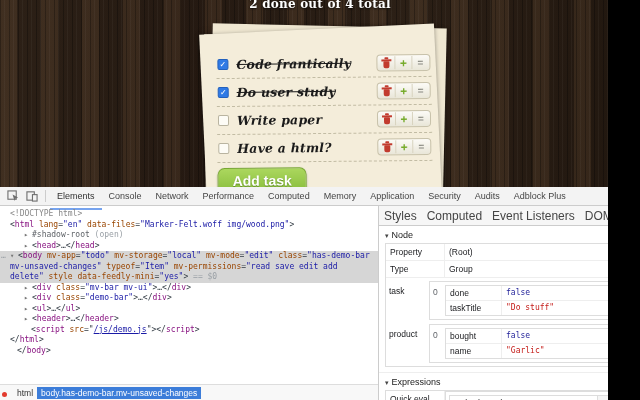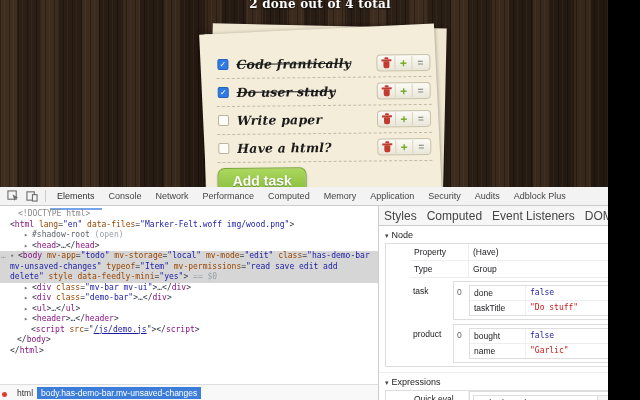--- a/index.html
+++ b/index.html
@@ -69,21 +69,21 @@
 
   
   .dt-side{flex:1;display:flex;flex-direction:column;min-width:0;min-height:0;}
   .sb-tabs{height:19px;flex:none;background:#f6f6f6;border-bottom:1px solid #ccc;display:flex;align-items:stretch;overflow:hidden;}
   .sb-tab{font-size:12px;color:#454545;padding:0 5px;display:flex;align-items:center;white-space:nowrap;cursor:default;}
   .sb-content{flex:1;overflow:hidden;font-size:8.5px;color:#202124;}
   .sec-header{padding:4px 6px 3px;font-size:9px;color:#222;}
   .sec-header .tri{font-size:7px;color:#444;margin-right:3px;}
   .sec-exp{border-top:1px solid #eee;margin-top:2px;}
   .ntable{margin:0 6px 5px;border:1px solid #ddd;background:#fff;}
-  .trow{display:flex;border-bottom:1px solid #eee;margin-left:24px;}
+  .trow{display:flex;border-bottom:1px solid #eee;}
   .trow:last-child{border-bottom:none;}
   .tlabel{width:50px;flex:none;padding:3px 4px;border-right:1px solid #eee;}
   .tval{padding:3px 4px;}
   .tdata{flex:1;padding:3px;min-width:0;}
   .group{display:flex;margin-bottom:4px;justify-content:center;}
   .group:last-child{margin-bottom:0;}
   .gname{width:40px;flex:none;padding-top:5px;}
   .gbox{flex:1;border:1px solid #ddd;padding:3px;min-width:0;}
   .entry{display:flex;margin-bottom:4px;}
   .entry:last-child{margin-bottom:0;}
@@ -178,32 +178,32 @@
           <div class="dt-tab">Memory</div>
           <div class="dt-tab">Application</div>
           <div class="dt-tab">Security</div>
           <div class="dt-tab">Audits</div>
           <div class="dt-tab">Adblock Plus</div>
         </div>
     </div>
     <div class="dt-main">
       <div class="dt-left">
         <div class="tree" id="dom-tree">
-            <div class="line" style="padding-left: 18px;"><span class="tk-doc">&lt;!DOCTYPE html&gt;</span></div>
+            <div class="line" style="padding-left: 10px;"><span class="tk-doc">&lt;!DOCTYPE html&gt;</span></div>
             <div class="line" style="padding-left: 10px;"><span class="tk-p">&lt;</span><span class="tk-tag">html</span><span class="tk-att"> lang</span><span class="tk-p">=</span><span class="tk-str">"en"</span><span class="tk-att"> data-files</span><span class="tk-p">=</span><span class="tk-str">"Marker-Felt.woff img/wood.png"</span><span class="tk-p">&gt;</span></div>
             <div class="line" style="padding-left: 24px;"><span class="arrow">▸</span><span class="tk-sh">#shadow-root</span><span class="tk-gr"> (open)</span></div>
             <div class="line" style="padding-left: 24px;"><span class="arrow">▸</span><span class="tk-p">&lt;</span><span class="tk-tag">head</span><span class="tk-p">&gt;…&lt;/</span><span class="tk-tag">head</span><span class="tk-p">&gt;</span></div>
             <div class="line sel" style="padding-left: 10px;"><span class="gutter">…</span><span class="arrow">▾</span><span class="tk-p">&lt;</span><span class="tk-tag">body</span><span class="tk-att"> mv-app</span><span class="tk-p">=</span><span class="tk-str">"todo"</span><span class="tk-att"> mv-storage</span><span class="tk-p">=</span><span class="tk-str">"local"</span><span class="tk-att"> mv-mode</span><span class="tk-p">=</span><span class="tk-str">"edit"</span><span class="tk-att"> class</span><span class="tk-p">=</span><span class="tk-str">"has-demo-bar mv-unsaved-changes"</span><span class="tk-att"> typeof</span><span class="tk-p">=</span><span class="tk-str">"Item"</span><span class="tk-att"> mv-permissions</span><span class="tk-p">=</span><span class="tk-str">"read save edit add delete"</span><span class="tk-att"> style</span><span class="tk-att"> data-feedly-mini</span><span class="tk-p">=</span><span class="tk-str">"yes"</span><span class="tk-p">&gt;</span><span class="tk-gr"> == $0</span></div>
             <div class="line" style="padding-left: 24px;"><span class="arrow">▸</span><span class="tk-p">&lt;</span><span class="tk-tag">div</span><span class="tk-att"> class</span><span class="tk-p">=</span><span class="tk-str">"mv-bar mv-ui"</span><span class="tk-p">&gt;…&lt;/</span><span class="tk-tag">div</span><span class="tk-p">&gt;</span></div>
             <div class="line" style="padding-left: 24px;"><span class="arrow">▸</span><span class="tk-p">&lt;</span><span class="tk-tag">div</span><span class="tk-att"> class</span><span class="tk-p">=</span><span class="tk-str">"demo-bar"</span><span class="tk-p">&gt;…&lt;/</span><span class="tk-tag">div</span><span class="tk-p">&gt;</span></div>
             <div class="line" style="padding-left: 24px;"><span class="arrow">▸</span><span class="tk-p">&lt;</span><span class="tk-tag">ul</span><span class="tk-p">&gt;…&lt;/</span><span class="tk-tag">ul</span><span class="tk-p">&gt;</span></div>
             <div class="line" style="padding-left: 24px;"><span class="arrow">▸</span><span class="tk-p">&lt;</span><span class="tk-tag">header</span><span class="tk-p">&gt;…&lt;/</span><span class="tk-tag">header</span><span class="tk-p">&gt;</span></div>
             <div class="line" style="padding-left: 31px;"><span class="tk-p">&lt;</span><span class="tk-tag">script</span><span class="tk-att"> src</span><span class="tk-p">="</span><span class="tk-lnk">/js/demo.js</span><span class="tk-p">"&gt;&lt;/</span><span class="tk-tag">script</span><span class="tk-p">&gt;</span></div>
+            <div class="line" style="padding-left: 10px;"><span class="tk-p">&lt;/</span><span class="tk-tag">html</span><span class="tk-p">&gt;</span></div>
             <div class="line" style="padding-left: 17px;"><span class="tk-p">&lt;/</span><span class="tk-tag">body</span><span class="tk-p">&gt;</span></div>
-            <div class="line" style="padding-left: 10px;"><span class="tk-p">&lt;/</span><span class="tk-tag">html</span><span class="tk-p">&gt;</span></div>
           </div>
         <div class="dt-breadcrumb" id="breadcrumb">
           <div class="red-dot"></div>
         <span class="crumb">html</span>
             <span class="crumb active">body.has-demo-bar.mv-unsaved-changes</span>
           </div>
       </div>
       <div class="dt-side">
         <div class="sb-tabs" id="sb-tabs">
             <div class="sb-tab">Styles</div>
@@ -212,21 +212,21 @@
             <div class="sb-tab">DOM Breakpoints</div>
             <div class="sb-tab">Properties</div>
           </div>
         <div class="sb-content">
           <div class="sec-header">
             <span class="tri">▾</span><span>Node</span>
           </div>
           <div class="ntable" id="node-table">
               <div class="trow">
                 <span class="tlabel">Property</span>
-                <span class="tval">(Have)</span>
+                <span class="tval">(Root)</span>
               </div>
               <div class="trow">
                 <span class="tlabel">Type</span>
                 <span class="tval">Group</span>
               </div>
               <div class="trow">
                 <div class="tdata">
                   <div class="group">
                     <span class="gname">task</span>
                     <div class="gbox">

